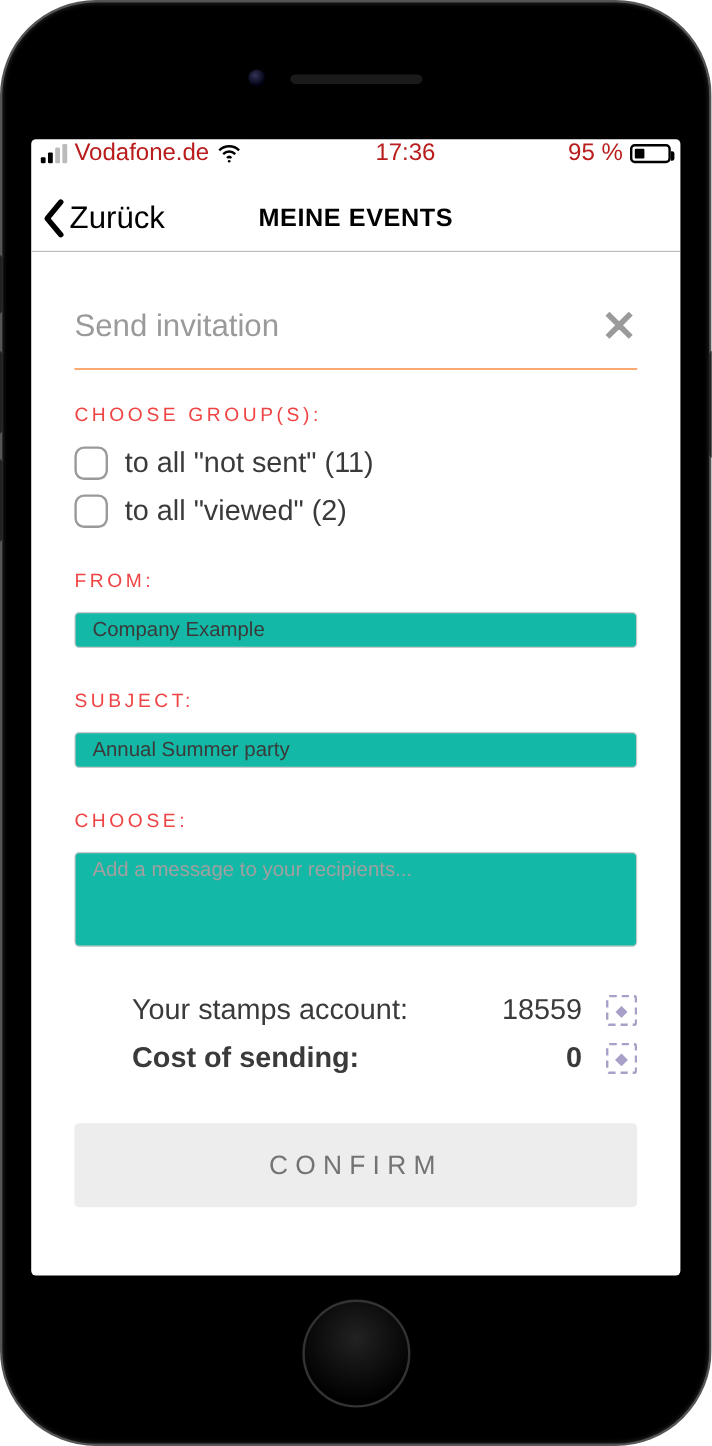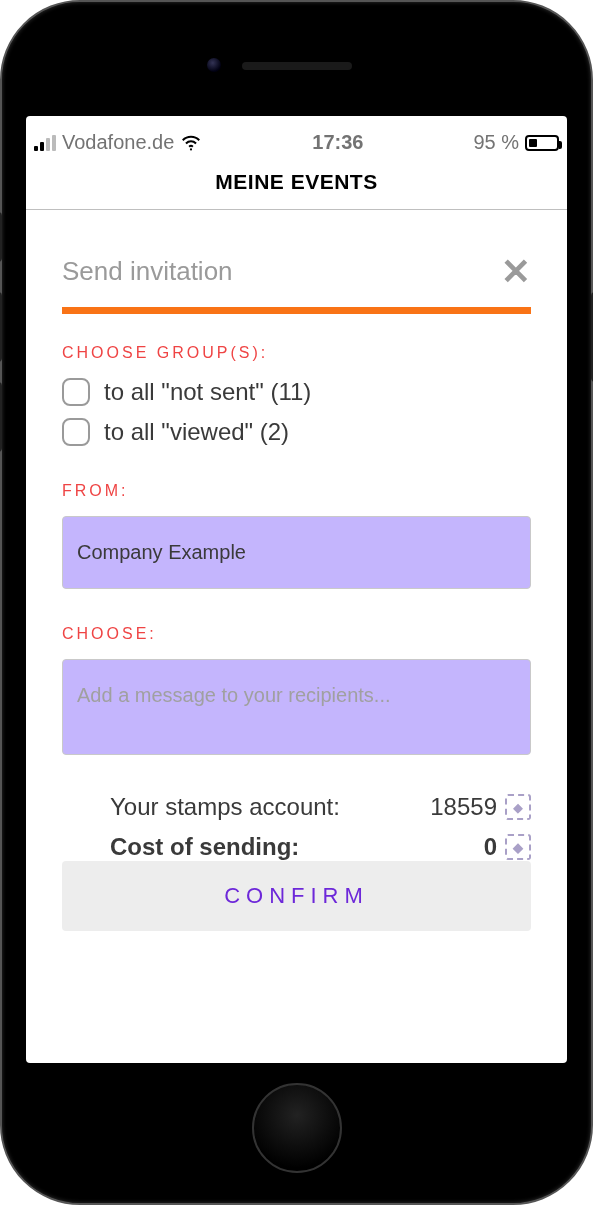--- a/index.html
+++ b/index.html
@@ -71,35 +71,35 @@
     top: 114px; bottom: 140px; left: 24px; right: 24px;
     background: #fff;
     overflow: hidden;
     border-radius: 4px;
   }
 
   
   .statusbar {
     height: 38px;
     display: flex;
-    align-items: flex-end;
+    align-items: flex-start;
     font-size: 20px;
     font-weight: 500;
     padding: 0 8px;
-    color: #737373;
+    color: #b91c1c;
   }
   .sb-left { display:flex; align-items:center; gap:6px; }
   .signal-bars { display:flex; align-items:flex-end; gap:2px; height:16px; }
   .signal-bars span { width:4px; background:#000; border-radius:1px; }
   .signal-bars span:nth-child(1){height:5px;}
   .signal-bars span:nth-child(2){height:9px;}
   .signal-bars span:nth-child(3){height:13px;background:#bbb;}
   .signal-bars span:nth-child(4){height:16px;background:#bbb;}
   .wifi-ic svg { width:22px; height:22px; display:block; }
-  .sb-center { flex:1; text-align:center; font-weight:700; }
+  .sb-center { flex:1; text-align:center; font-weight:400; }
   .sb-right { display:flex; align-items:center; gap:6px; }
   .battery {
     width:34px; height:16px; border:2px solid #000; border-radius:4px;
     position:relative; display:flex; align-items:center; padding:2px;
   }
   .battery::after {
     content:""; position:absolute; right:-5px; top:4px;
     width:3px; height:8px; background:#000; border-radius:0 2px 2px 0;
   }
   .battery .fill { width:31%; height:100%; background:#000; border-radius:1px; }
@@ -128,21 +128,21 @@
     letter-spacing:0.5px;
     pointer-events:none;
   }
 
   
   .content { padding: 46px 36px 0 36px; }
 
   .section-top {
     display:flex; align-items:center; justify-content:space-between;
     padding-bottom: 20px;
-    border-bottom: 7px solid #f97316;
+    border-bottom: 1px solid #f97316;
     margin-bottom: 30px;
   }
   .section-title {
     font-size: 26px;
     color:#9a9a9a;
   }
   .close-x { font-size: 36px; color:#9a9a9a; cursor:pointer; line-height:0.6; font-weight:700; }
 
   .label-sm {
     font-size: 16px;
@@ -164,55 +164,56 @@
   .check-label {
     font-size: 24px;
     color:#3a3a3a;
   }
 
   .field-wrap { margin-top: 36px; }
   .input, .textarea {
     width:100%;
     border:1px solid #c9c9c9;
     border-radius:4px;
-    font-size: 20px;
+    font-size: 17px;
     color:#3a3a3a;
-    padding: 24px 14px;
+    padding: 4px 14px;
     font-family: inherit;
-    background:#c4b5fd;
-  }
-  .textarea { height: 96px; resize:none; }
+    background:#14b8a6;
+  }
+  .textarea { height: 79px; resize:none; }
   .textarea::placeholder { color:#a0a0a0; }
 
   .stamps-row {
     display:flex; align-items:center; justify-content:space-between;
     margin-top: 34px;
     font-size: 24px;
     color:#3a3a3a;
     margin-left:48px;
   }
   .stamps-row + .stamps-row { margin-top: 12px; font-weight: bold; }
-  .val-with-ic { display:flex; align-items:center; gap:8px; }
+  .val-with-ic { display:flex; align-items:center; gap:20px; }
   .stamp-ic {
     width:26px; height:26px;
     border:2px dashed #a9a0c7;
     border-radius:3px;
     display:flex; align-items:center; justify-content:center;
     font-size: 13px; color:#a9a0c7;
   }
 
   .confirm-btn {
+    margin-top: 40px;
     width:100%;
     height: 70px;
     background:#ededed;
     border:none;
     border-radius:4px;
     font-size: 22px;
     letter-spacing: 6px;
-    color:#6d28d9;
+    color:#737373;
     font-weight:500;
   }
 </style>
 </head>
 <body>
 
 <div class="device">
   <div class="camera-dot"></div>
   <div class="side-btn mute"></div>
   <div class="side-btn volup"></div>
@@ -242,20 +243,26 @@
       <div class="sb-center">17:36</div>
       <div class="sb-right">
         <span>95 %</span>
         <span class="battery">
             <span class="fill"></span>
           </span>
       </div>
     </div>
 
     <div class="navheader">
+      <div class="back-btn">
+        <svg class="back-chevron" viewBox="0 0 18 30">
+          <polyline points="14,3 4,15 14,27" fill="none" stroke="#000" stroke-width="4" stroke-linecap="round" stroke-linejoin="round"></polyline>
+        </svg>
+        <span>Zurück</span>
+      </div>
       <div class="nav-title">MEINE EVENTS</div>
     </div>
 
     <div class="content">
 
       <div class="section-top">
         <div class="section-title">Send invitation</div>
         <div class="close-x">✕</div>
       </div>
 
@@ -268,20 +275,24 @@
       <div class="check-row">
         <div class="checkbox"></div>
         <div class="check-label">to all "viewed" (2)</div>
       </div>
 
       <div class="field-wrap">
         <div class="label-sm">FROM:</div>
         <input class="input" value="Company Example" style="">
       </div>
 
+      <div class="field-wrap">
+        <div class="label-sm">SUBJECT:</div>
+        <input class="input" value="Annual Summer party" style="">
+      </div>
 
       <div class="field-wrap">
         <div class="label-sm">CHOOSE:</div>
         <textarea class="textarea" placeholder="Add a message to your recipients..." style=""></textarea>
       </div>
 
       <div class="stamps-row">
         <span>Your stamps account:</span>
         <span class="val-with-ic">
           <span>18559</span>

